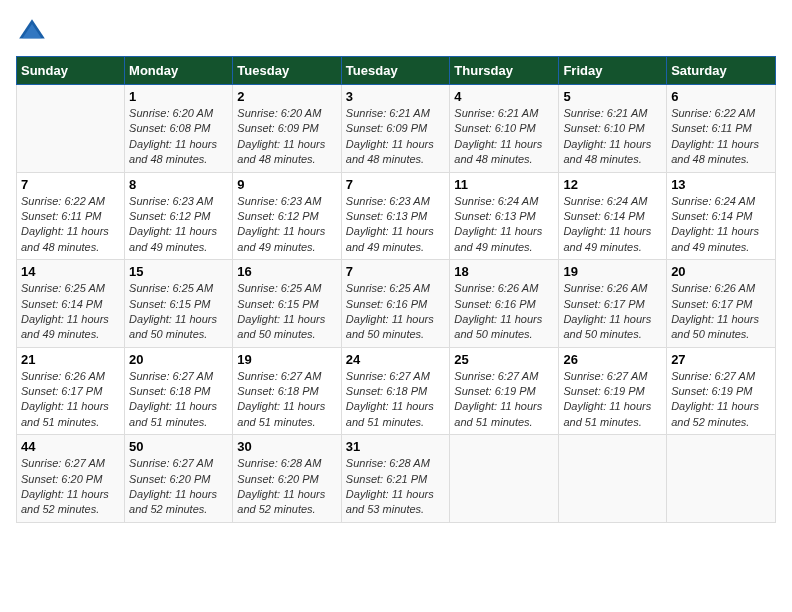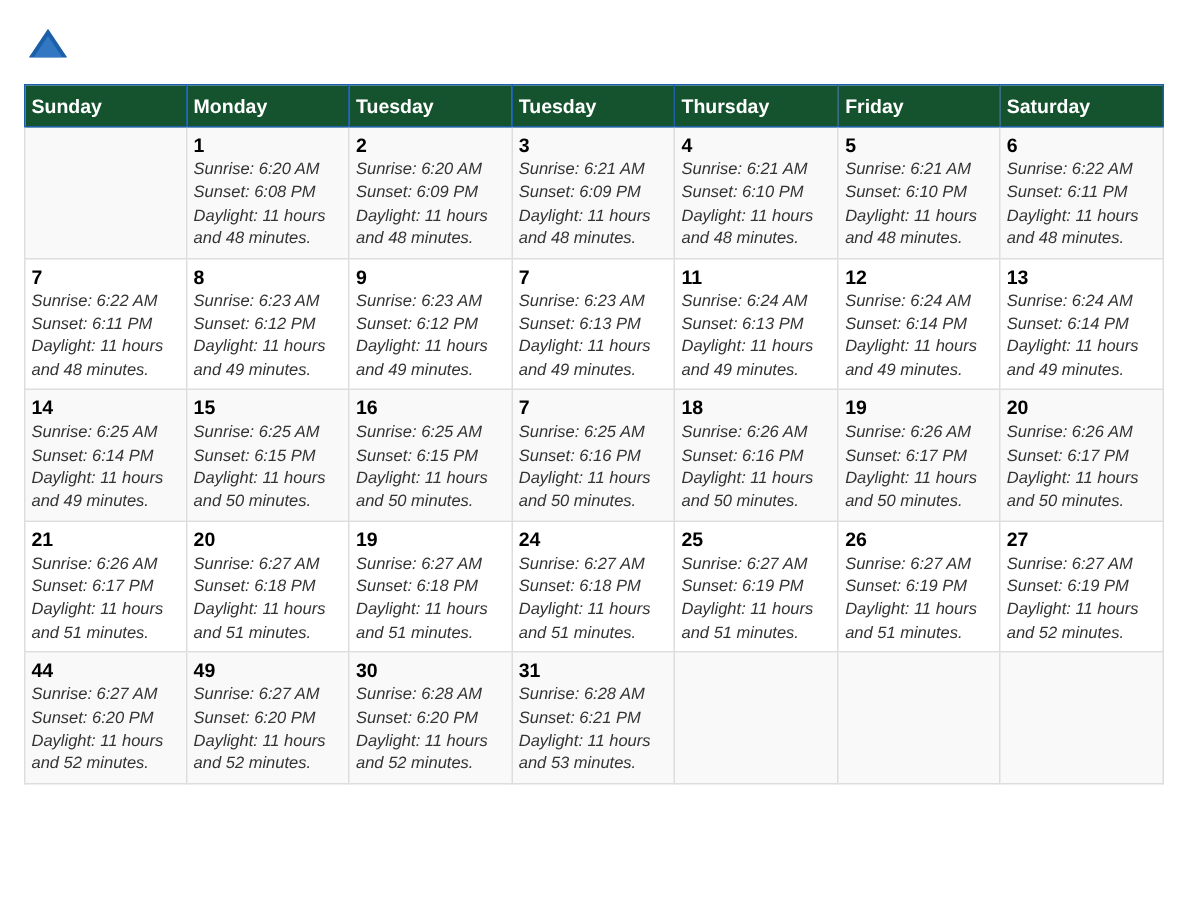--- a/index.html
+++ b/index.html
@@ -293,21 +293,21 @@
         </td>
       </tr>
       <tr>
         <td>
           <span class="day-num">44</span>
           <div class="day-info" style="white-space: pre-line;">Sunrise: 6:27 AM
 Sunset: 6:20 PM
 Daylight: 11 hours and 52 minutes.</div>
         </td>
         <td>
-          <span class="day-num">49</span>
+          <span class="day-num">50</span>
           <div class="day-info" style="white-space: pre-line;">Sunrise: 6:27 AM
 Sunset: 6:20 PM
 Daylight: 11 hours and 52 minutes.</div>
         </td>
         <td>
           <span class="day-num">30</span>
           <div class="day-info" style="white-space: pre-line;">Sunrise: 6:28 AM
 Sunset: 6:20 PM
 Daylight: 11 hours and 52 minutes.</div>
         </td>

